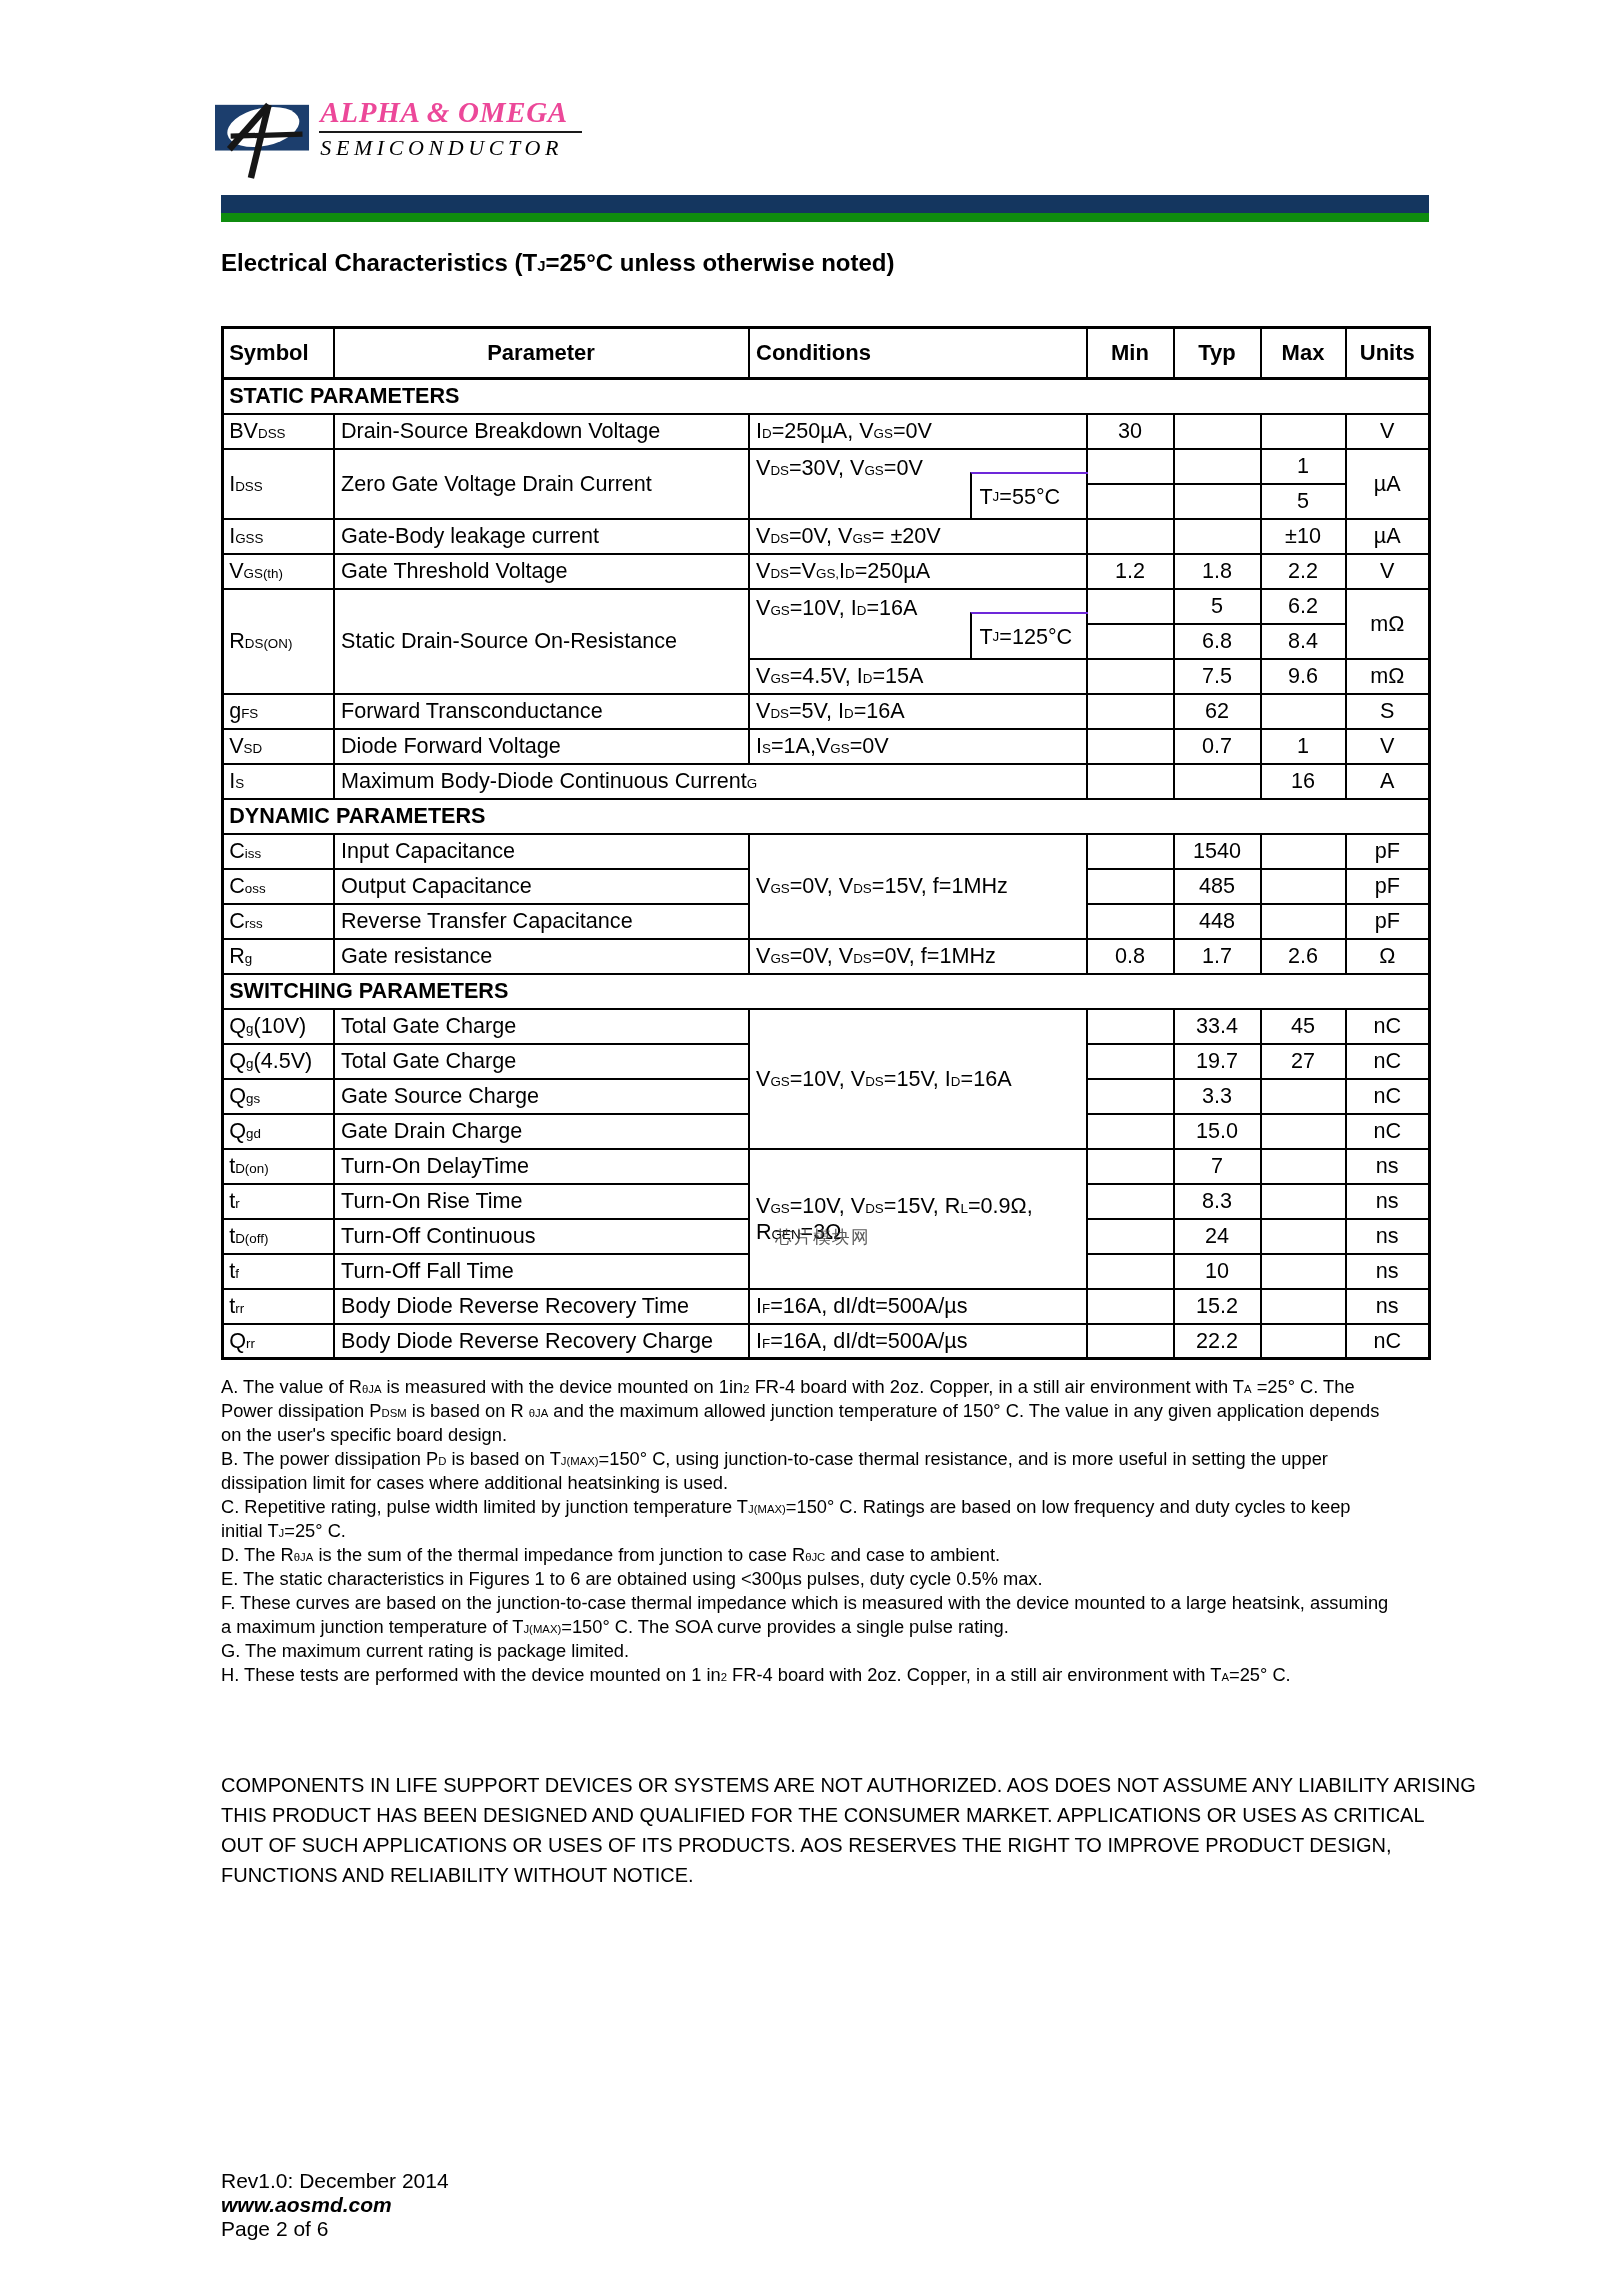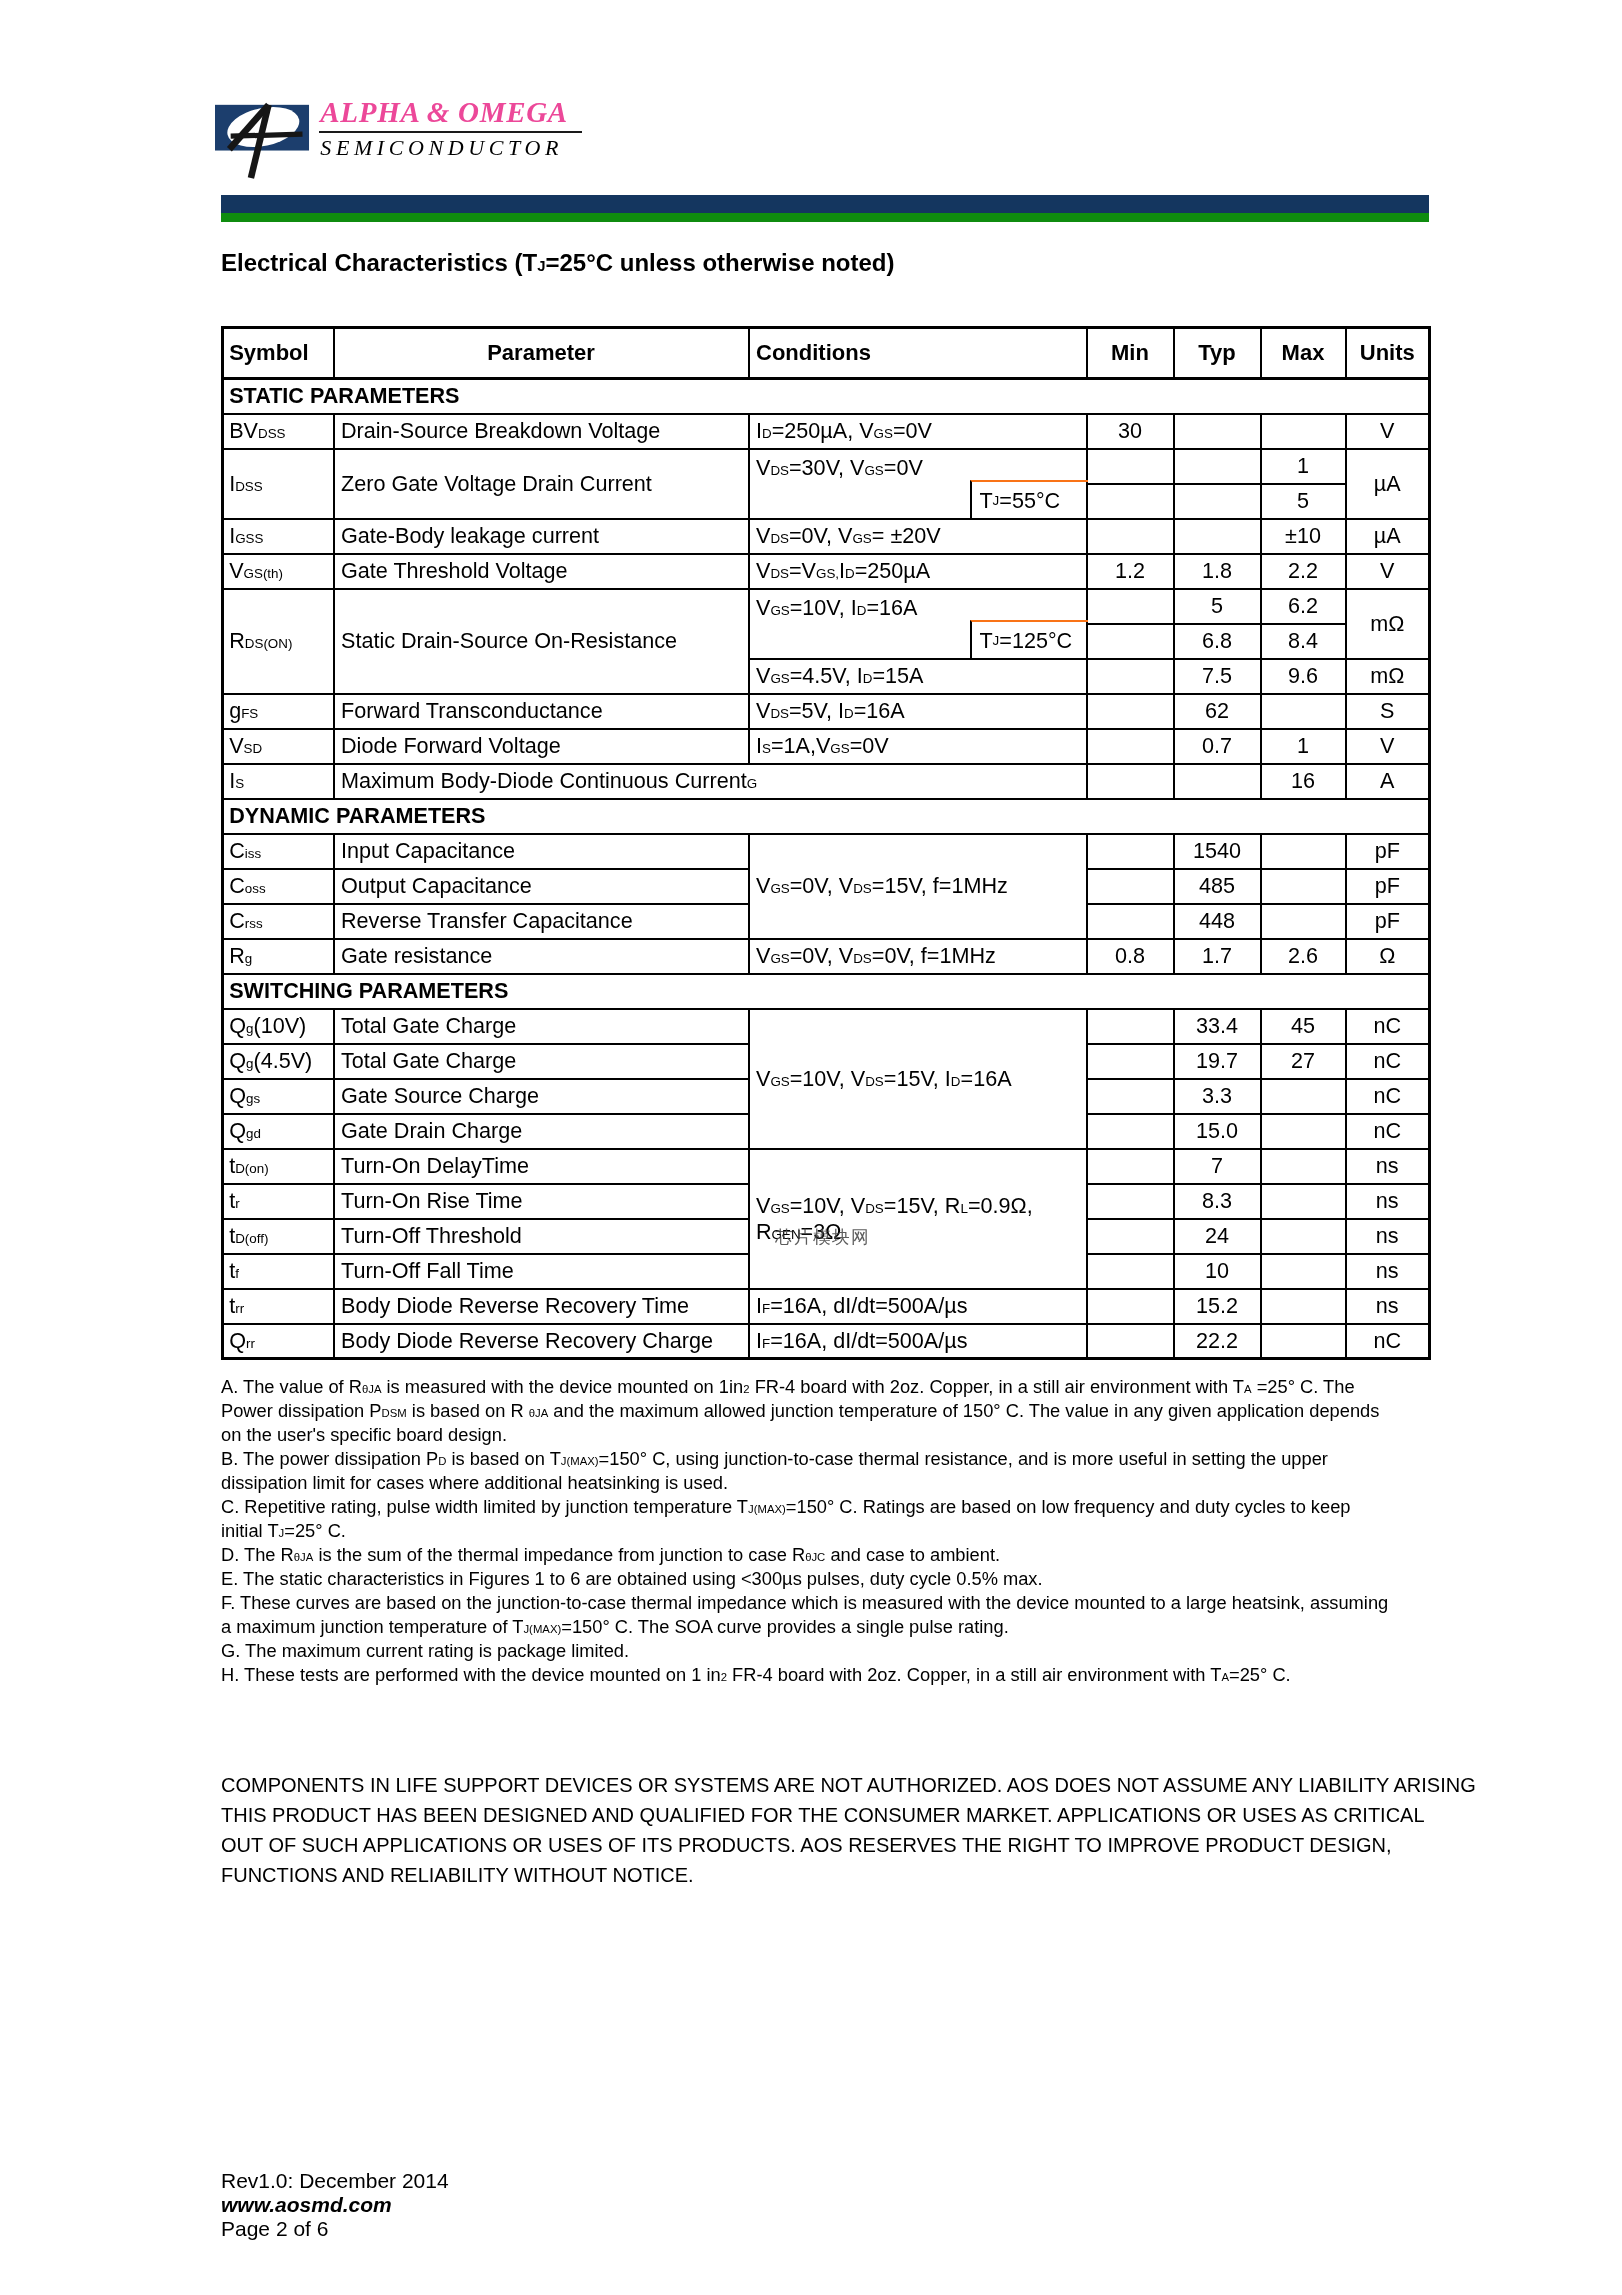--- a/index.html
+++ b/index.html
@@ -49,22 +49,22 @@
     border-top:3.9px solid #000;border-bottom:3.9px solid #000;
     font-weight:bold;font-size:22px;text-align:left;padding-left:5.2px !important;
   }
   .cond-merged{
     position:relative;vertical-align:top !important;text-align:left;
     padding:5.2px 0 0 6.5px !important;
     margin-left:44px;
   }
   .cond-mid{text-align:left;padding-left:6.5px !important}
   .tj-box{
-    position:absolute;right:-2px;bottom:-2px;width:118px;height:40px;
-    border-top:2px solid #f97316;border-left:2px solid #000;box-sizing:border-box;
+    position:absolute;right:-2px;bottom:-2px;width:118px;height:48px;
+    border-top:2px solid #6d28d9;border-left:2px solid #000;box-sizing:border-box;
     display:flex;align-items:center;padding-left:7.9px;background:transparent;
   }
   sub{font-size:62%;line-height:0;vertical-align:-18%}
   sup{font-size:62%;line-height:0;vertical-align:40%}
 
   
   #notes{left:221px;top:1375px;font-size:18.3px;line-height:24px;white-space:nowrap}
   #disclaimer{left:221px;top:1770px;font-size:20px;line-height:30px;white-space:nowrap}
   #footer{
     left:221px;top:2169px;width:1208px;font-size:21px;
@@ -318,21 +318,21 @@
     <tr>
       <td class="sym">t<sub>r</sub></td>
       <td class="par">Turn-On Rise Time</td>
       <td class="num"></td>
       <td class="num">8.3</td>
       <td class="num"></td>
       <td class="unit">ns</td>
     </tr>
     <tr>
       <td class="sym">t<sub>D(off)</sub></td>
-      <td class="par">Turn-Off Threshold</td>
+      <td class="par">Turn-Off Continuous</td>
       <td class="num"></td>
       <td class="num">24</td>
       <td class="num"></td>
       <td class="unit">ns</td>
     </tr>
     <tr>
       <td class="sym">t<sub>f</sub></td>
       <td class="par">Turn-Off Fall Time</td>
       <td class="num"></td>
       <td class="num">10</td>

